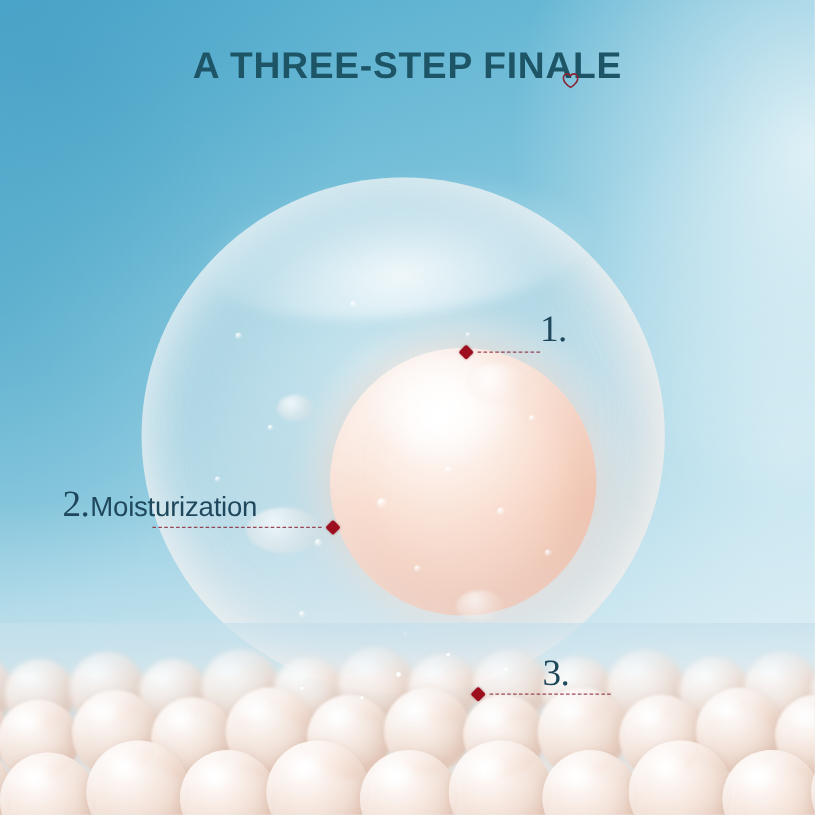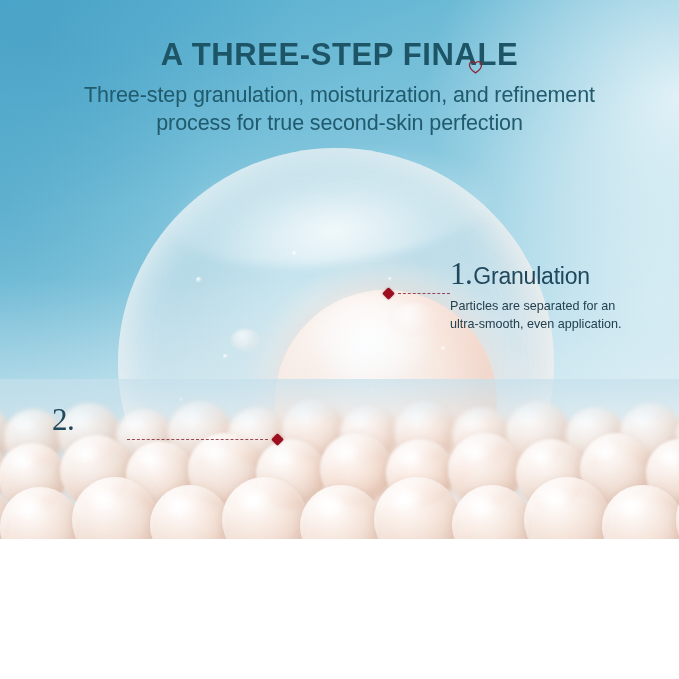--- a/index.html
+++ b/index.html
@@ -4,21 +4,21 @@
 <title>A Three-Step Finale</title>
 <style>
   html, body {
     margin: 0;
     padding: 0;
     background: #ffffff;
   }
   #poster {
     position: relative;
     width: 679px;
-    height: 539px;
+    height: 679px;
     overflow: hidden;
     font-family: "Liberation Sans", sans-serif;
     isolation: isolate;
   }
 
   
   .bg-base {
     position: absolute;
     inset: 0;
     background:
@@ -414,49 +414,46 @@
 
   <div class="sparkle" style="left:330px;top:560px;width:4px;height:4px;"></div>
   <div class="sparkle" style="left:372px;top:544px;width:3px;height:3px;"></div>
   <div class="sparkle" style="left:300px;top:580px;width:3px;height:3px;"></div>
   <div class="sparkle" style="left:420px;top:556px;width:3px;height:3px;"></div>
   <div class="sparkle" style="left:250px;top:572px;width:3px;height:3px;"></div>
 
   <div class="head-block">
     <h1 class="title">A THREE-STEP FINALE</h1>
     <p class="subtitle">
-      <span>Three-step granulation, moisturization, and refinement</span><br>
-      <span>process for true second-skin perfection</span>
+      <br>
     </p>
   </div>
 
   <svg class="cursor-mark" viewBox="0 0 16 16" fill="none">
     <path d="M8 14.2C8 14.2 1.6 10.4 1.6 5.9c0-2.2 1.7-3.7 3.5-3.7 1.2 0 2.3.7 2.9 1.7.6-1 1.7-1.7 2.9-1.7 1.8 0 3.5 1.5 3.5 3.7 0 4.5-6.4 8.3-6.4 8.3z" stroke="#8b2535" stroke-width="1.4" fill="none"></path>
   </svg>
 
   <div class="connector left-dot" style="left:384px;top:288px;width:66px;">
     <span class="diamond"></span>
     <span class="dash-line"></span>
   </div>
   <div class="callout" style="left:450px;top:258px;">
     <div class="step-head">
       <span class="step-num">1.</span>
-      <span class="step-name">Granulation</span>
-    </div>
-    <div class="step-desc">Particles are separated for an
-ultra-smooth, even application.</div>
+    </div>
   </div>
 
   <div class="connector right-dot" style="left:127px;top:434px;width:155px;">
     <span class="dash-line"></span>
     <span class="diamond"></span>
   </div>
   <div class="callout" style="left:52px;top:404px;">
     <div class="step-head">
       <span class="step-num">2.</span>
+      <span class="step-name">Moisturization</span>
     </div>
   </div>
 
   <div class="connector left-dot" style="left:394px;top:573px;width:115px;">
     <span class="diamond"></span>
     <span class="dash-line"></span>
   </div>
   <div class="callout" style="left:452px;top:545px;">
     <div class="step-head">
       <span class="step-num">3.</span>

